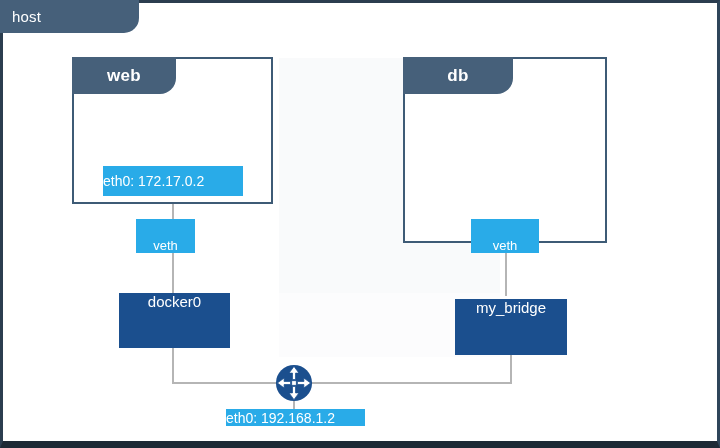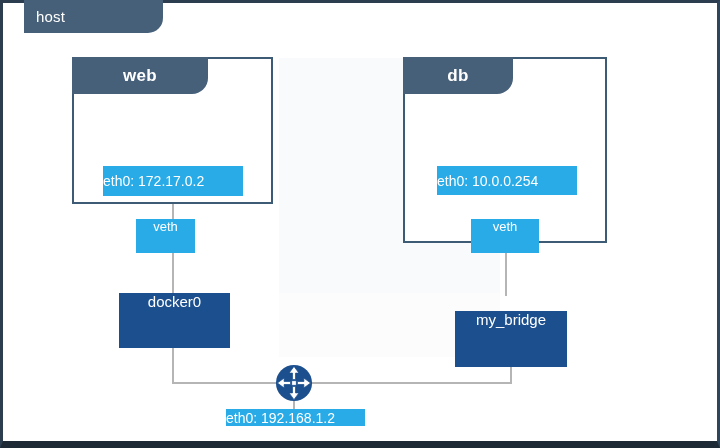--- a/index.html
+++ b/index.html
@@ -17,21 +17,21 @@
     box-sizing:border-box;
     pointer-events:none;
     z-index:5;
   }
   .host-tab{
     position:absolute;left:0;top:0;width:139px;height:33px;
     background:#46607A;
     border-bottom-right-radius:15px;
     display:flex;align-items:center;padding-left:12px;
     color:#ffffff;font-size:15px;letter-spacing:.2px;
-    box-sizing:border-box;z-index:6;margin-left:24px;
+    box-sizing:border-box;z-index:6;
   }
   .faint-patch{
     position:absolute;left:279px;top:58px;width:221px;height:235px;
     background:#F9FAFB;z-index:0;
   }
   .faint-patch2{
     position:absolute;left:279px;top:293px;width:221px;height:64px;
     background:#FCFCFD;z-index:0;
   }
   .line{position:absolute;background:#B5B5B5;z-index:1;}
@@ -46,21 +46,21 @@
     color:#ffffff;font-size:17px;font-weight:600;letter-spacing:.3px;
     box-sizing:border-box;
   }
   .ip-badge{
     position:absolute;background:#29ABE8;color:#ffffff;
     display:flex;align-items:center;justify-content:flex-start;
     font-size:14px;box-sizing:border-box;z-index:3;
   }
   .veth{
     position:absolute;background:#29ABE8;color:#ffffff;
-    display:flex;align-items:flex-start;justify-content:center;
+    display:flex;align-items:flex-end;justify-content:center;
     font-size:13px;z-index:2;
   }
   .bridge{
     position:absolute;background:#1B4F8E;color:#ffffff;
     display:flex;justify-content:center;
     font-size:15px;z-index:2;
   }
   .router{
     position:absolute;left:275px;top:364px;width:38px;height:38px;z-index:4;
   }
@@ -77,48 +77,45 @@
 <div class="line" style="left:510px;top:351px;width:2px;height:32px"></div>
 <div class="line" style="left:172px;top:382px;width:340px;height:2px"></div>
 <div class="line" style="left:293px;top:400px;width:2px;height:10px"></div>
 
 <div class="host-frame"></div>
 <div class="host-tab">
   <span>host</span>
 </div>
 
 <div class="cbox" style="left:72px;top:57px;width:201px;height:147px">
-  <div class="cbox-tab" style="width:136px">
+  <div class="cbox-tab" style="width:104px">
     <span>web</span>
   </div>
   <div class="ip-badge" style="left:29px;top:107px;width:140px;height:30px">
     <span>eth0: 172.17.0.2</span>
   </div>
 </div>
 
 <div class="cbox" style="left:403px;top:57px;width:204px;height:186px">
   <div class="cbox-tab" style="width:110px">
     <span>db</span>
-  </div>
-  <div class="ip-badge" style="left:32px;top:107px;width:140px;height:29px">
-    <span>eth0: 10.0.0.254</span>
   </div>
 </div>
 
 <div class="veth" style="left:136px;top:219px;width:59px;height:34px">
   <span>veth</span>
 </div>
 <div class="veth" style="left:471px;top:219px;width:68px;height:34px">
   <span>veth</span>
 </div>
 
 <div class="bridge" style="left:119px;top:293px;width:111px;height:55px">
   <span>docker0</span>
 </div>
-<div class="bridge" style="left:455px;top:311px;width:112px;height:56px">
+<div class="bridge" style="left:455px;top:299px;width:112px;height:56px">
   <span>my_bridge</span>
 </div>
 
 <div class="router">
   <svg viewBox="0 0 40 40" xmlns="http://www.w3.org/2000/svg">
     <circle cx="20" cy="20" r="19" fill="#1B4F8E"></circle>
     <g fill="#ffffff" stroke="#1B4F8E" stroke-width="0.8">
       <rect x="17.6" y="17.6" width="4.8" height="4.8"></rect>
       <path d="M20 2.5 L25.2 9.6 L21.6 9.6 L21.6 16.4 L18.4 16.4 L18.4 9.6 L14.8 9.6 Z"></path>
       <path d="M20 37.5 L25.2 30.4 L21.6 30.4 L21.6 23.6 L18.4 23.6 L18.4 30.4 L14.8 30.4 Z"></path>

